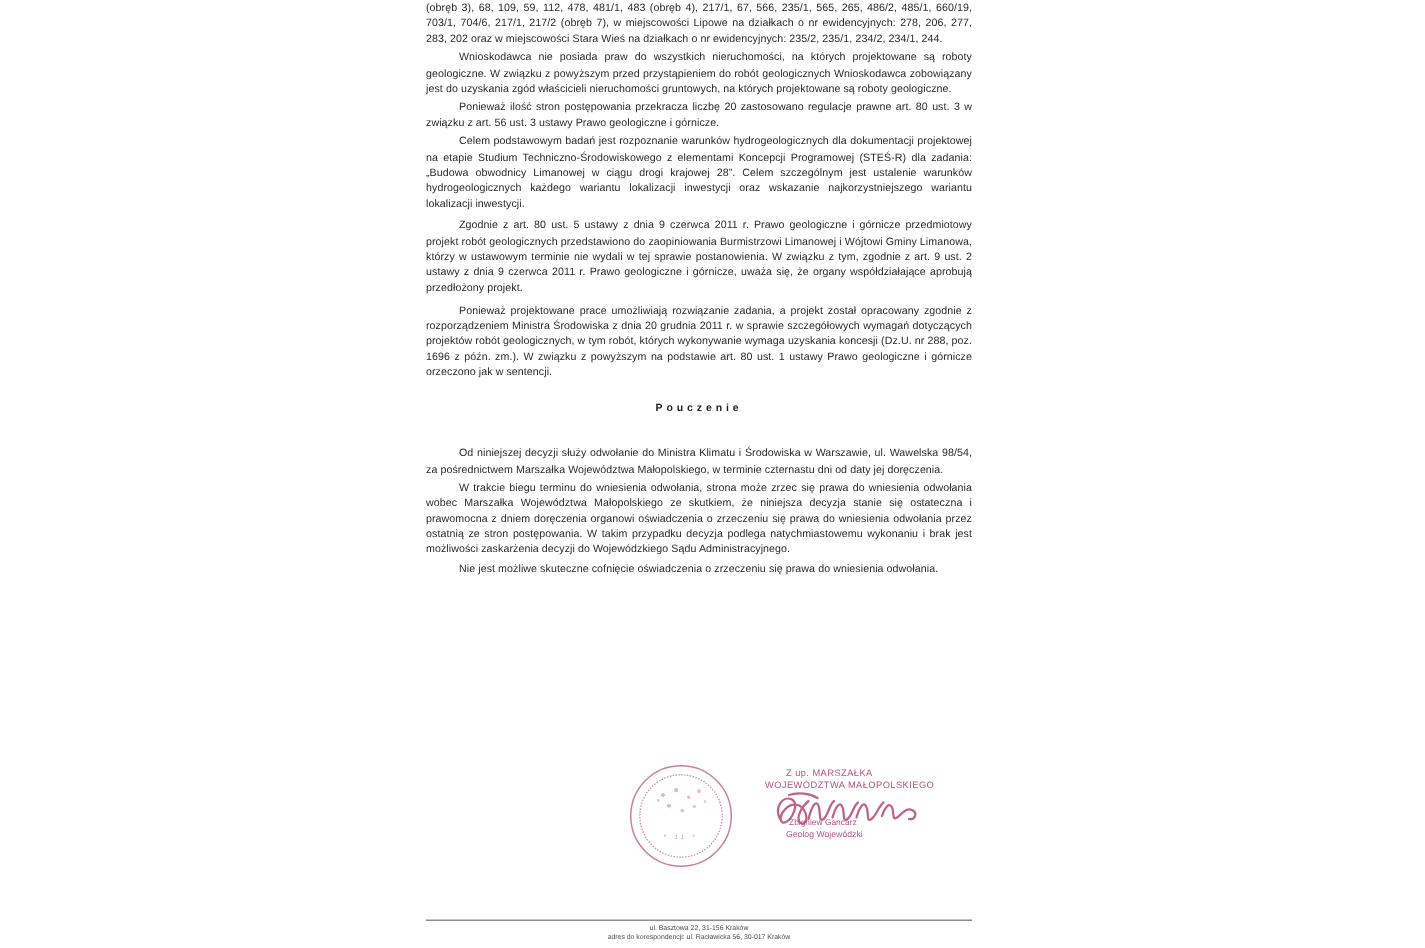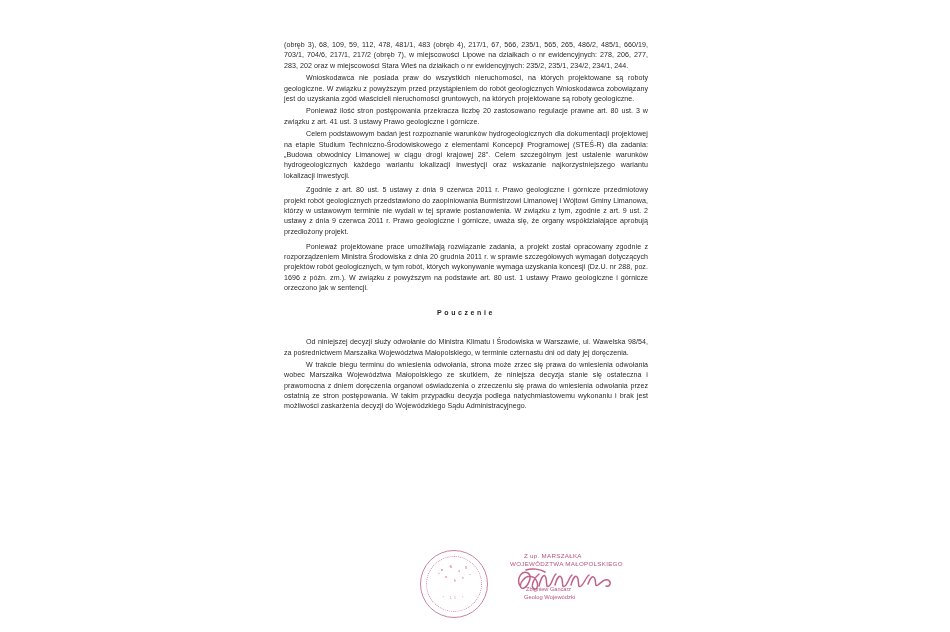--- a/index.html
+++ b/index.html
@@ -11,21 +11,20 @@
     width: 950px;
     height: 632px;
     overflow: hidden;
     font-family: "Liberation Sans", sans-serif;
   }
   .page {
     position: relative;
     width: 950px;
     height: 544px;
     background: #ffffff;
-    margin-top: 40px;
   }
   .content {
     position: absolute;
     left: 284px;
     top: 0px;
     width: 364px;
     height: 632px;
   }
   .para {
     font-family: "Liberation Sans", sans-serif;
@@ -174,21 +173,21 @@
 <div class="page">
 
   <div class="content">
 
     <p class="para">(obręb 3), 68, 109, 59, 112, 478, 481/1, 483 (obręb 4), 217/1, 67, 566, 235/1, 565, 265, 486/2, 485/1, 660/19, 703/1, 704/6, 217/1, 217/2 (obręb 7), w miejscowości Lipowe na działkach o nr ewidencyjnych: 278, 206, 277, 283, 202 oraz w miejscowości Stara Wieś na działkach o nr ewidencyjnych: 235/2, 235/1, 234/2, 234/1, 244.</p>
     <div class="gap-xs"></div>
 
     <p class="para indent">Wnioskodawca nie posiada praw do wszystkich nieruchomości, na których projektowane są roboty geologiczne. W związku z powyższym przed przystąpieniem do robót geologicznych Wnioskodawca zobowiązany jest do uzyskania zgód właścicieli nieruchomości gruntowych, na których projektowane są roboty geologiczne.</p>
     <div class="gap-xs"></div>
 
-    <p class="para indent">Ponieważ ilość stron postępowania przekracza liczbę 20 zastosowano regulacje prawne art. 80 ust. 3 w związku z art. 41 ust. 3 ustawy Prawo geologiczne i górnicze.</p>
+    <p class="para indent">Ponieważ ilość stron postępowania przekracza liczbę 20 zastosowano regulacje prawne art. 80 ust. 3 w związku z art. 56 ust. 3 ustawy Prawo geologiczne i górnicze.</p>
     <div class="gap-xs"></div>
 
     <p class="para indent">Celem podstawowym badań jest rozpoznanie warunków hydrogeologicznych dla dokumentacji projektowej na etapie Studium Techniczno-Środowiskowego z elementami Koncepcji Programowej (STEŚ-R) dla zadania: „Budowa obwodnicy Limanowej w ciągu drogi krajowej 28”. Celem szczególnym jest ustalenie warunków hydrogeologicznych każdego wariantu lokalizacji inwestycji oraz wskazanie najkorzystniejszego wariantu lokalizacji inwestycji.</p>
     <div class="gap-xs"></div>
 
     <div class="gap-xs"></div>
 
     <p class="para indent">Zgodnie z art. 80 ust. 5 ustawy z dnia 9 czerwca 2011 r. Prawo geologiczne i górnicze przedmiotowy projekt robót geologicznych przedstawiono do zaopiniowania Burmistrzowi Limanowej i Wójtowi Gminy Limanowa, którzy w ustawowym terminie nie wydali w tej sprawie postanowienia. W związku z tym, zgodnie z art. 9 ust. 2 ustawy z dnia 9 czerwca 2011 r. Prawo geologiczne i górnicze, uważa się, że organy współdziałające aprobują przedłożony projekt.</p>
     <div class="gap-xs"></div>
 
@@ -199,20 +198,21 @@
     <div class="block-pouczenie">
       <p class="heading">Pouczenie</p>
       <div class="after-heading"></div>
 
       <p class="para indent">Od niniejszej decyzji służy odwołanie do Ministra Klimatu i Środowiska w Warszawie, ul. Wawelska 98/54, za pośrednictwem Marszałka Województwa Małopolskiego, w terminie czternastu dni od daty jej doręczenia.</p>
       <div class="gap-xs"></div>
 
       <p class="para indent">W trakcie biegu terminu do wniesienia odwołania, strona może zrzec się prawa do wniesienia odwołania wobec Marszałka Województwa Małopolskiego ze skutkiem, że niniejsza decyzja stanie się ostateczna i prawomocna z dniem doręczenia organowi oświadczenia o zrzeczeniu się prawa do wniesienia odwołania przez ostatnią ze stron postępowania. W takim przypadku decyzja podlega natychmiastowemu wykonaniu i brak jest możliwości zaskarżenia decyzji do Wojewódzkiego Sądu Administracyjnego.</p>
       <div class="gap-xs"></div>
 
+      <p class="para indent">Nie jest możliwe skuteczne cofnięcie oświadczenia o zrzeczeniu się prawa do wniesienia odwołania.</p>
     </div>
 
   </div>
 
   <div class="sign-zone">
 
     <div class="round-stamp">
       <div class="stamp-core"></div>
       <div class="stamp-arc-text">* 11 *</div>
     </div>

